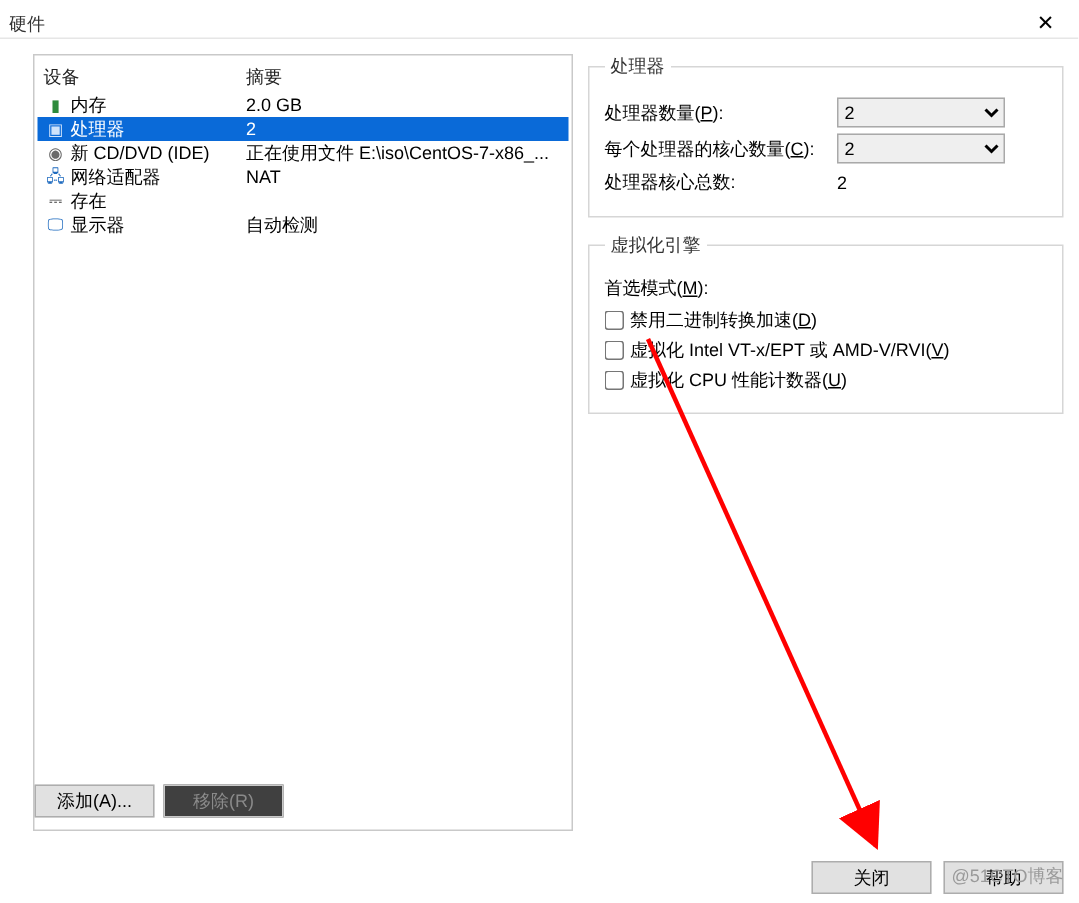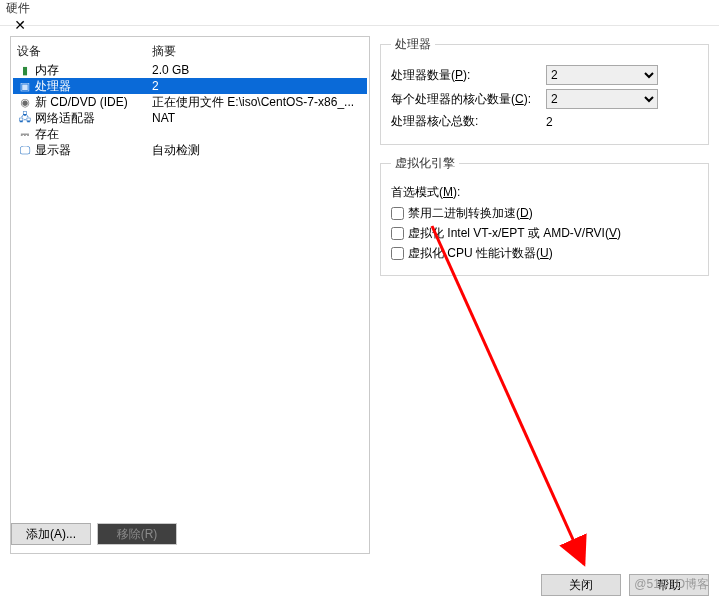--- a/index.html
+++ b/index.html
@@ -8,39 +8,39 @@
     font-family: "Microsoft YaHei", "Segoe UI", Tahoma, sans-serif;
     font-size: 12px;
     background: #fff;
     width: 719px;
     height: 602px;
     position: relative;
     overflow: hidden;
   }
   .titlebar {
     display: flex;
-    align-items: flex-start;
+    align-items: flex-end;
     justify-content: space-between;
     height: 26px;
     padding: 0 8px 0 6px;
     border-bottom: 1px solid #e6e6e6;
-    flex-direction: column;
   }
   .titlebar .title { color: #333; }
   .titlebar .close {
     font-size: 14px;
     width: 28px; height: 20px;
     display: flex; align-items: center; justify-content: center;
     cursor: pointer;
   }
   .content {
     display: flex;
     padding: 10px 10px 4px 10px;
     gap: 10px;
     height: 532px;
+    margin-left: 12px;
   }
   .left-panel {
     width: 360px;
     border: 1px solid #c9c9c9;
     display: flex;
     flex-direction: column;
     position: relative;
     box-shadow: inset 1px 1px 0 #fff;
   }
   .headers {

